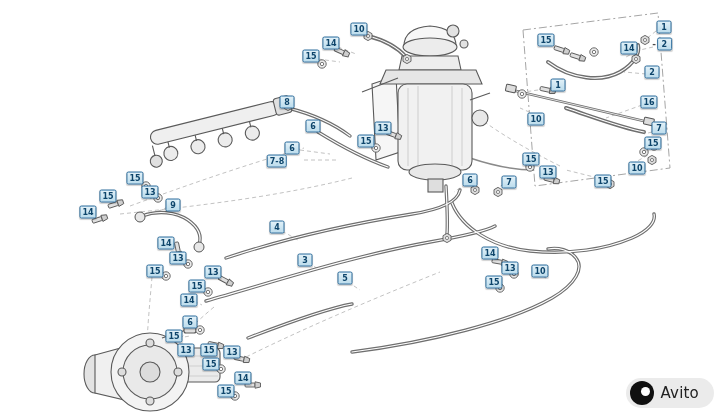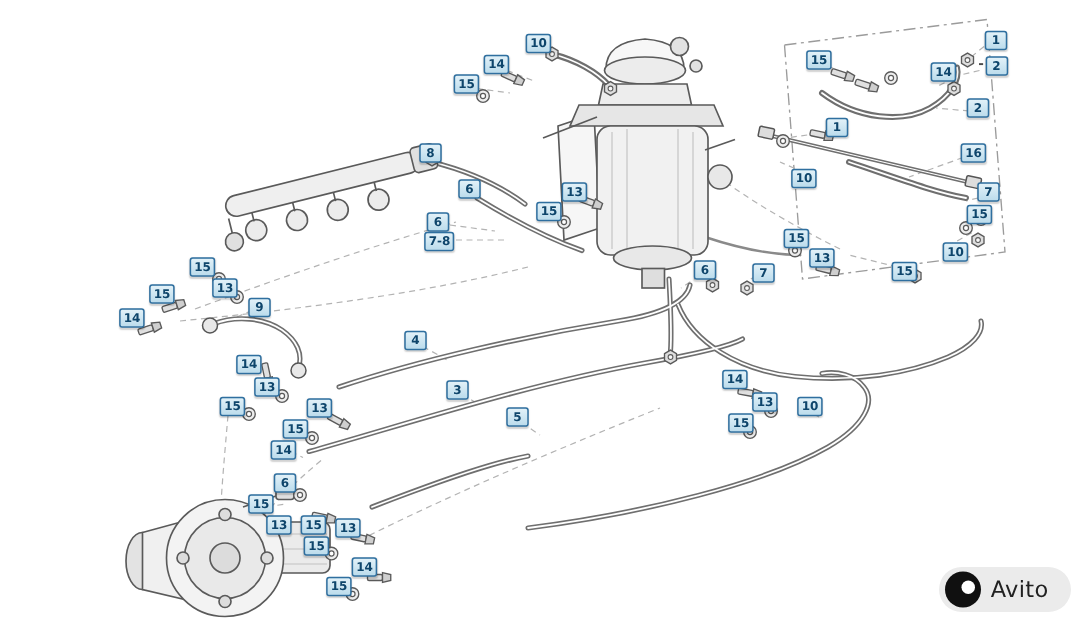--- a/index.html
+++ b/index.html
@@ -306,21 +306,21 @@
       </div>
       <div class="callout" style="left: 287px; top: 102px;">
         <span class="box">8</span>
       </div>
       <div class="callout" style="left: 313px; top: 126px;">
         <span class="box">6</span>
       </div>
       <div class="callout" style="left: 292px; top: 148px;">
         <span class="box">6</span>
       </div>
-      <div class="callout" style="left: 293px; top: 161px;">
+      <div class="callout" style="left: 277px; top: 161px;">
         <span class="box">7-8</span>
       </div>
       <div class="callout" style="left: 383px; top: 128px;">
         <span class="box">13</span>
       </div>
       <div class="callout" style="left: 366px; top: 141px;">
         <span class="box">15</span>
       </div>
       <div class="callout" style="left: 470px; top: 180px;">
         <span class="box">6</span>

